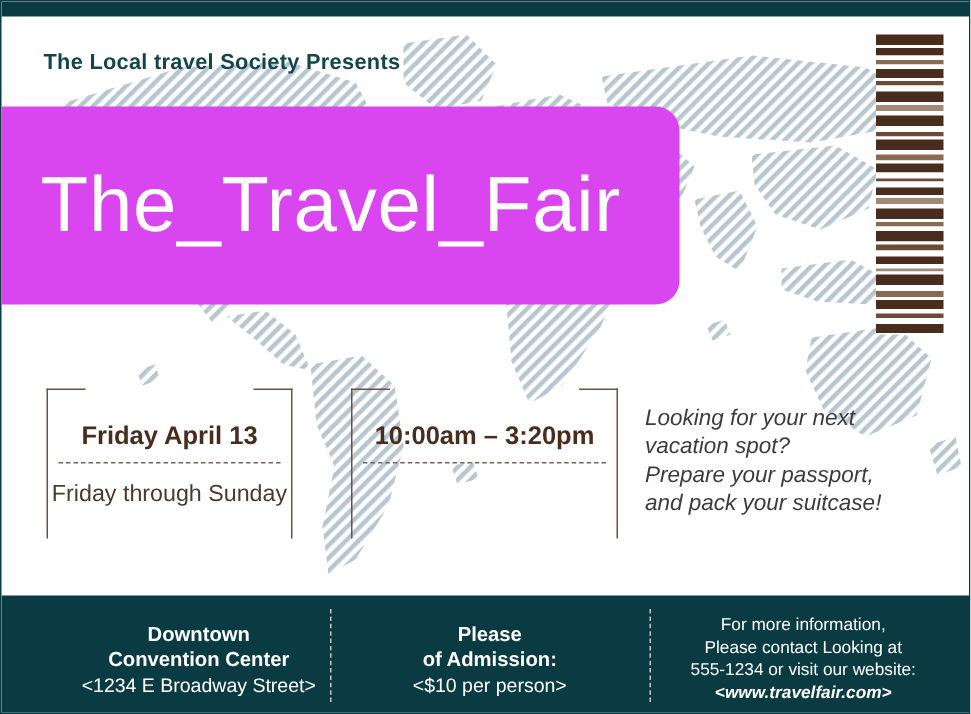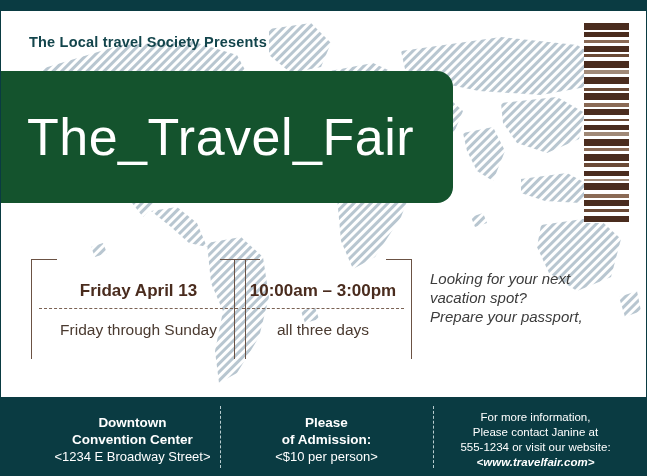--- a/index.html
+++ b/index.html
@@ -58,21 +58,21 @@
     white-space: nowrap;
   }
 
   
   .title-banner {
     position: absolute;
     left: 0;
     top: 70px;
     width: 452px;
     height: 132px;
-    background: #14532d;
+    background: #d946ef;
     border-top-right-radius: 16px;
     border-bottom-right-radius: 16px;
   }
   .title-text {
     position: absolute;
     left: 26px;
     top: 50%;
     transform: translateY(-50%);
     font-size: 52px;
     color: #ffffff;
@@ -153,21 +153,21 @@
   .info-box .subline {
     position: absolute;
     left: 0; right: 0;
     top: 62px;
     text-align: center;
     font-size: 15.5px;
     color: #4a3a30;
     white-space: nowrap;
   }
 
-  #box-date { left: 30px; width: 215px; }
+  #box-date { left: 30px; width: 164px; }
   #box-time { left: 233px; width: 178px; }
 
   .tagline {
     position: absolute;
     left: 429px;
     top: 10px;
     width: 205px;
     font-style: italic;
     font-size: 15px;
     line-height: 19px;
@@ -355,29 +355,29 @@
       <div class="headline">Friday April 13</div>
       <div class="divider"></div>
       <div class="subline">Friday through Sunday</div>
     </div>
 
     <div class="info-box" id="box-time">
       <span class="rail-l"></span>
       <span class="rail-r"></span>
       <span class="cap-l"></span>
       <span class="cap-r"></span>
-      <div class="headline">10:00am – 3:00pm</div>
+      <div class="headline">10:00am – 3:20pm</div>
       <div class="divider"></div>
-      <div class="subline">all three days</div>
     </div>
 
     <div class="tagline">
       <span>Looking for your next</span>
       <span>vacation spot?</span>
       <span>Prepare your passport,</span>
+      <span>and pack your suitcase!</span>
     </div>
 
   </div>
 
   <div class="footer">
 
     <div class="cell" id="foot-venue">
       <div class="foot-strong">Downtown</div>
       <div class="foot-strong">Convention Center</div>
       <div class="foot-sub">&lt;1234 E Broadway Street&gt;</div>
@@ -388,20 +388,20 @@
     <div class="cell" id="foot-price">
       <div class="foot-strong">Please</div>
       <div class="foot-strong">of Admission:</div>
       <div class="foot-sub">&lt;$10 per person&gt;</div>
     </div>
 
     <span class="vdiv" id="foot-div-2"></span>
 
     <div class="cell" id="foot-info">
       <div class="foot-small">For more information,</div>
-      <div class="foot-small">Please contact Janine at</div>
+      <div class="foot-small">Please contact Looking at</div>
       <div class="foot-small">555-1234 or visit our website:</div>
       <div class="foot-url">&lt;www.travelfair.com&gt;</div>
     </div>
 
   </div>
 
 </div>
 
 </body></html>

